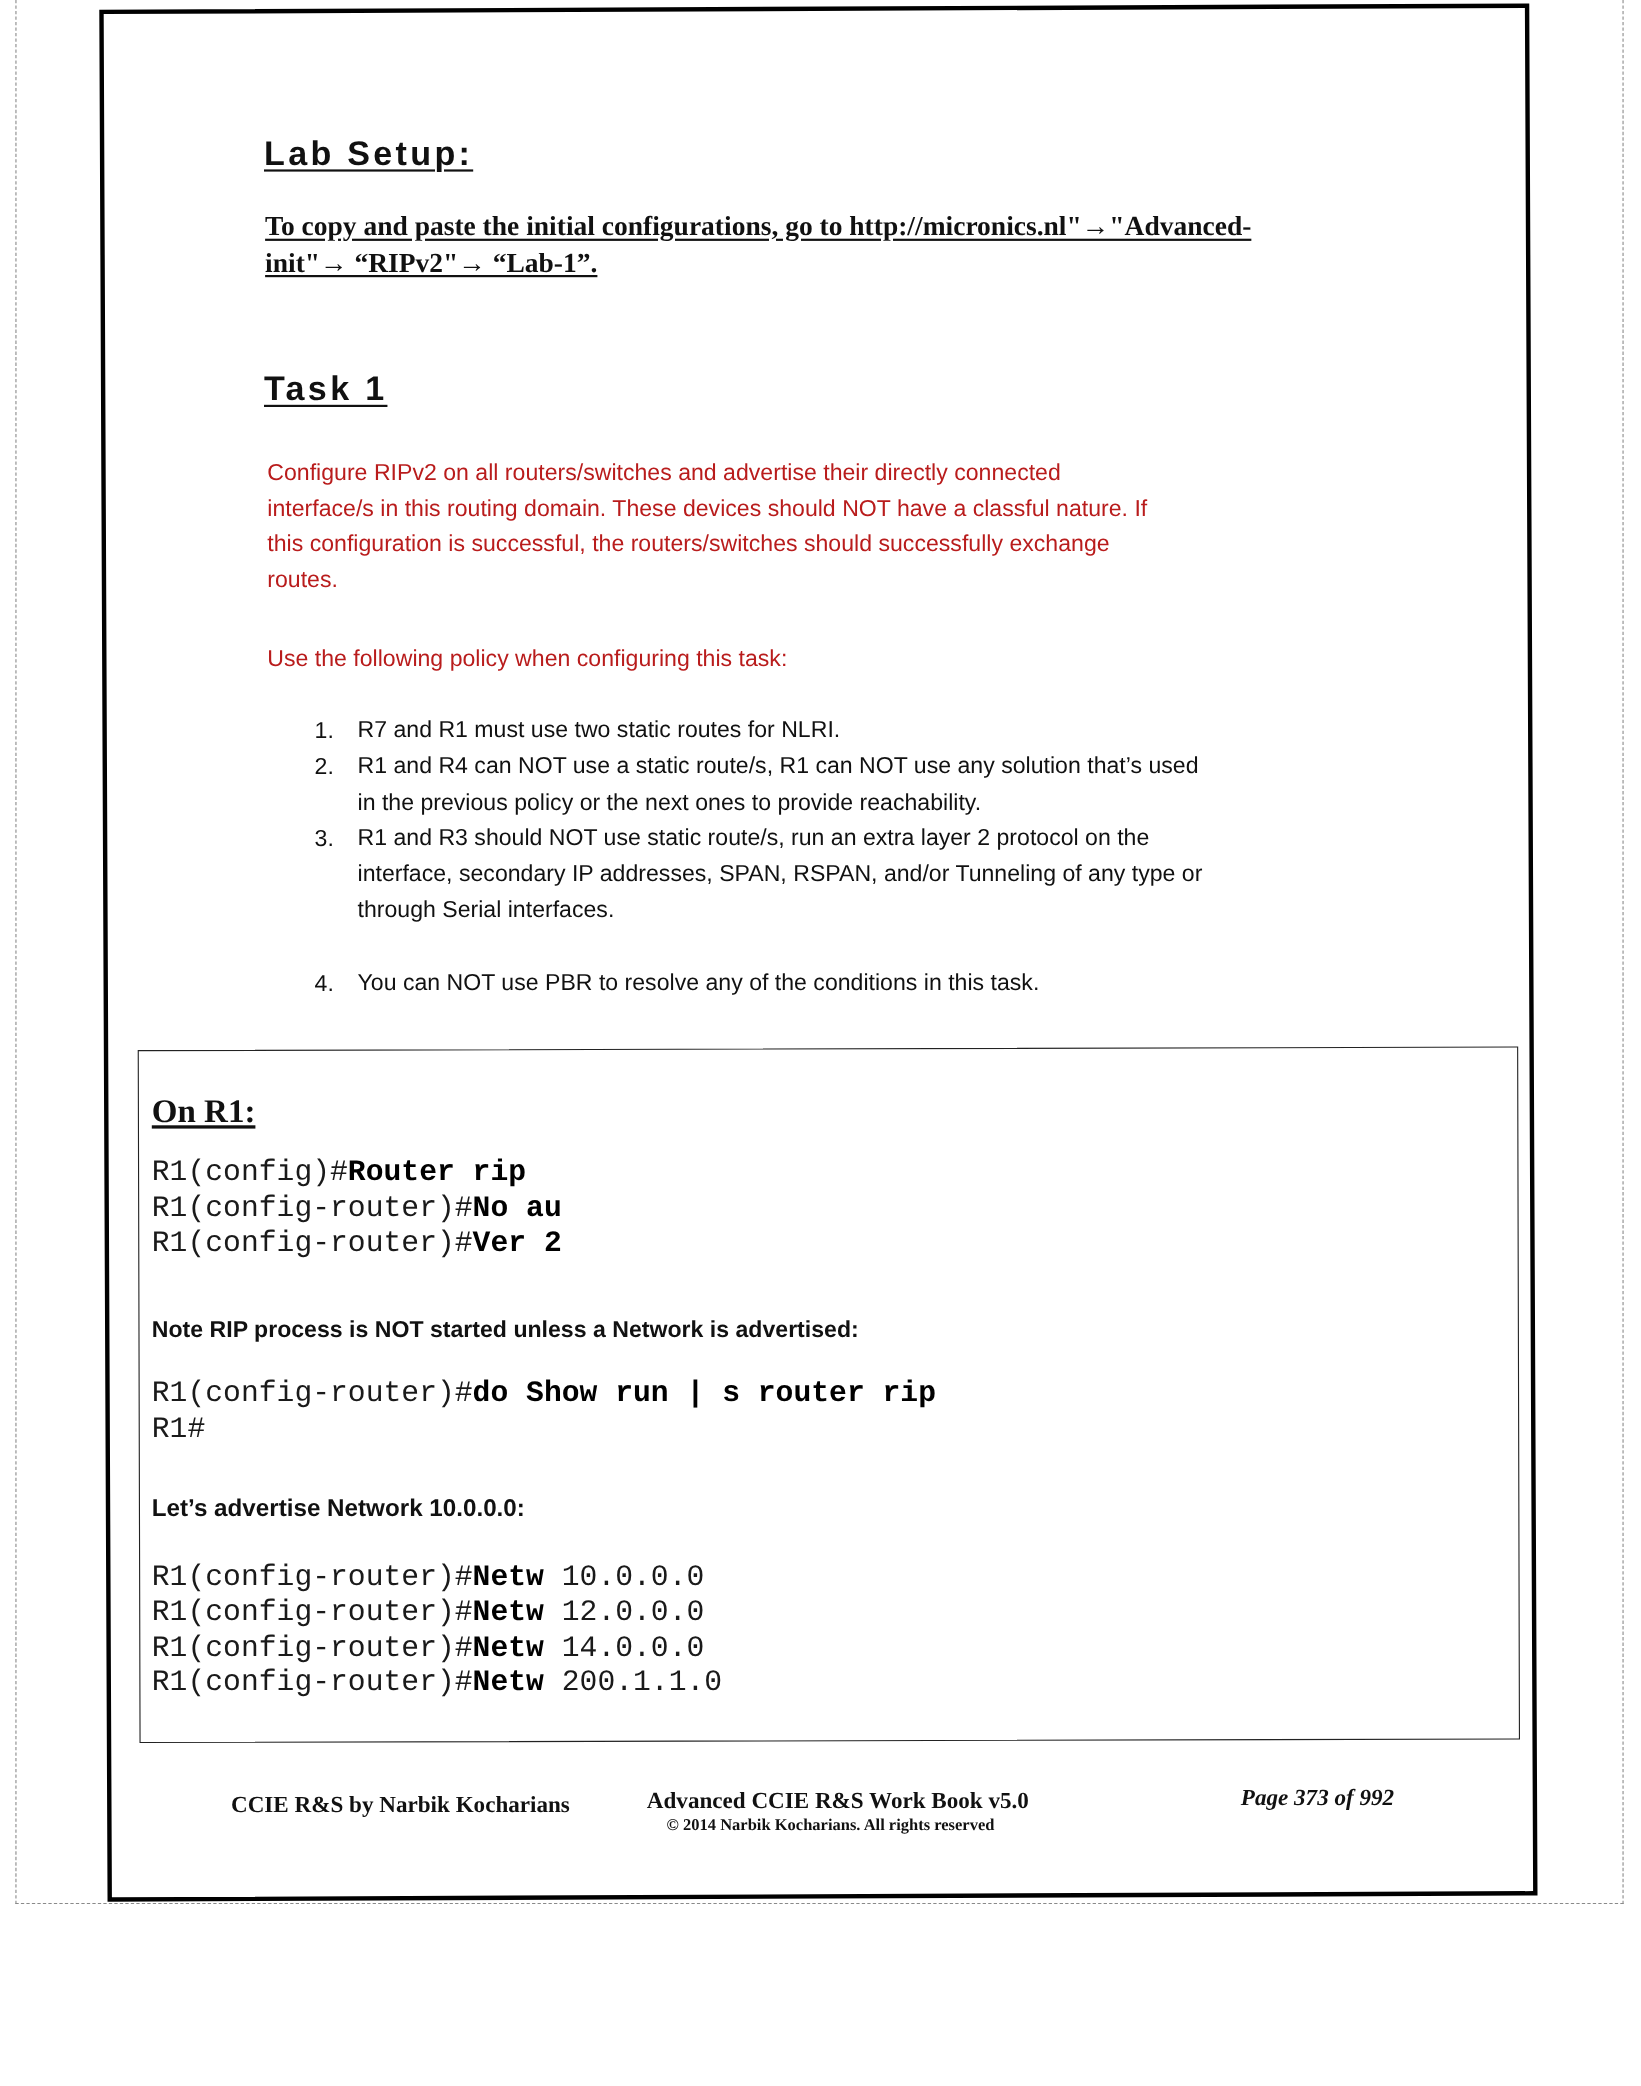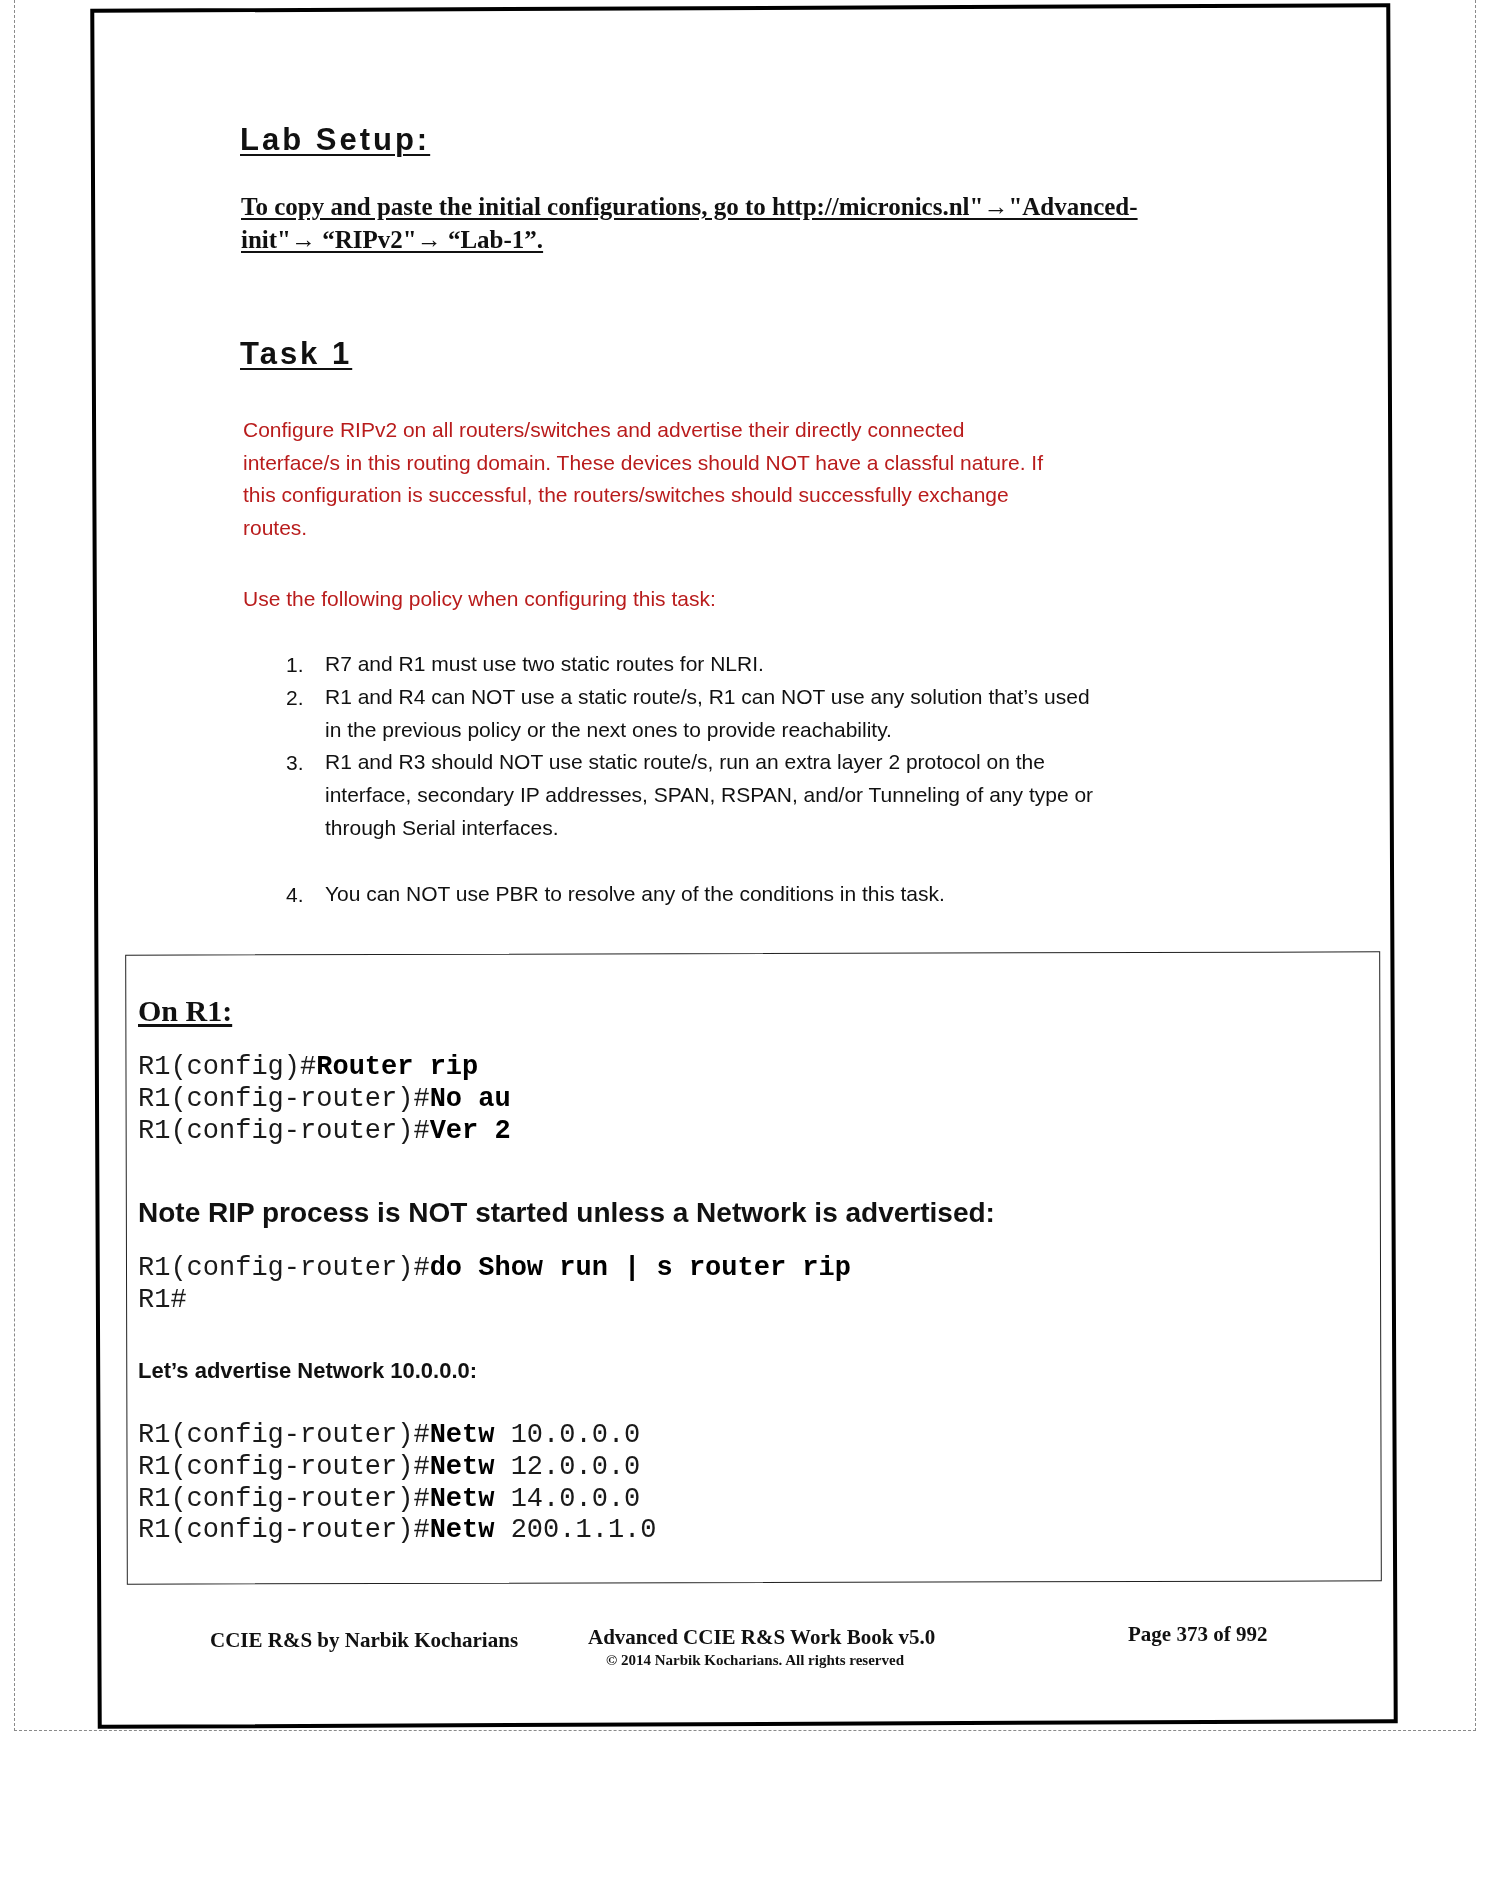--- a/index.html
+++ b/index.html
@@ -11,25 +11,25 @@
     border:4px solid #000; box-sizing:border-box; transform:rotate(-0.25deg); transform-origin:50% 50%; }
   .h-sans { font-family:"Liberation Sans", sans-serif; font-weight:bold; font-size:31px; letter-spacing:3px; text-decoration:underline; text-underline-offset:4px; text-decoration-thickness:2px; }
   .link-text { font-family:"Liberation Serif", serif; font-weight:bold; font-size:25px; text-decoration:underline; text-underline-offset:3px; line-height:33px; }
   .body-text { font-family:"Liberation Sans", sans-serif; font-size:21px; line-height:32.7px; color:#b91c1c; }
   .list-num { position:absolute; left:286px; font-family:"Liberation Sans", sans-serif; font-size:21px; }
   .list-text { position:absolute; left:325px; width:960px; font-family:"Liberation Sans", sans-serif; font-size:21px; line-height:33px; white-space:normal; }
   .code-box { position:absolute; left:126px; top:953px; width:1255px; height:630px; border:1.5px solid #222; box-sizing:border-box; transform:rotate(-0.15deg); }
   .on-r1 { font-family:"Liberation Serif", serif; font-weight:bold; font-size:30px; text-decoration:underline; text-underline-offset:3px; }
   .code { font-family:"Liberation Mono", monospace; font-size:27px; color:#1a1a1a; }
   .code b { font-weight:bold; color:#000; }
-  .note { font-family:"Liberation Sans", sans-serif; font-weight:bold; font-size:28px; }
+  .note { font-family:"Liberation Sans", sans-serif; font-weight:bold; font-size:21px; }
   .sub-head { font-family:"Liberation Sans", sans-serif; font-weight:bold; font-size:22px; }
   .footer { font-family:"Liberation Serif", serif; font-weight:bold; font-size:21px; }
   .footer-small { font-family:"Liberation Serif", serif; font-weight:bold; font-size:15px; }
-  .footer-italic { font-family:"Liberation Serif", serif; font-weight:bold; font-size:21px; }
+  .footer-italic { font-family:"Liberation Serif", serif; font-weight:bold; font-style:italic; font-size:21px; }
 </style>
 </head>
 <body>
 
 <div class="outer-frame"></div>
 <div class="page-frame"></div>
 
 <div class="abs h-sans" style="left:240px; top:122px;">Lab Setup:</div>
 <div class="abs link-text" style="left:241px; top:190px;">To copy and paste the initial configurations, go to http://micronics.nl"→"Advanced-</div>
 <div class="abs link-text" style="left:241px; top:223px;">init"→ “RIPv2"→ “Lab-1”.</div>

